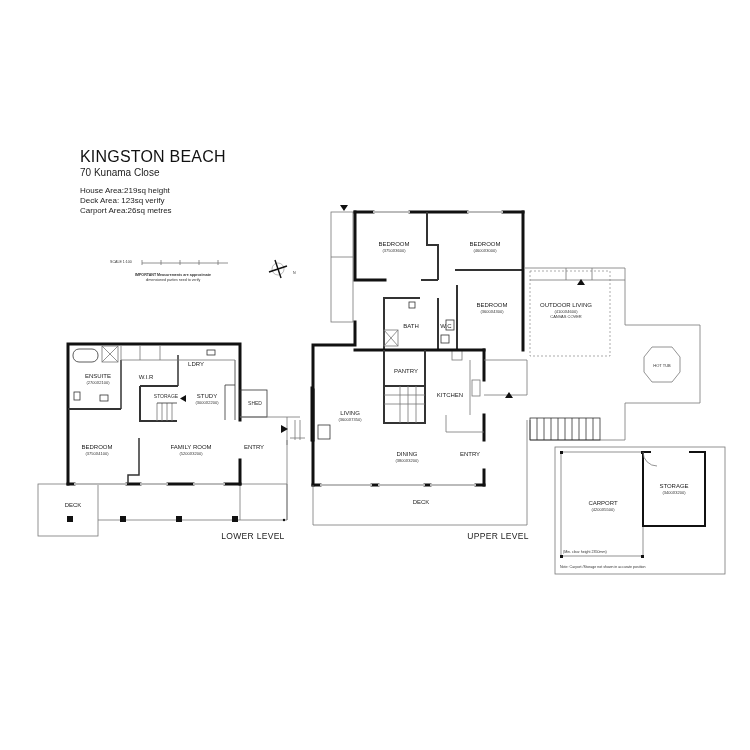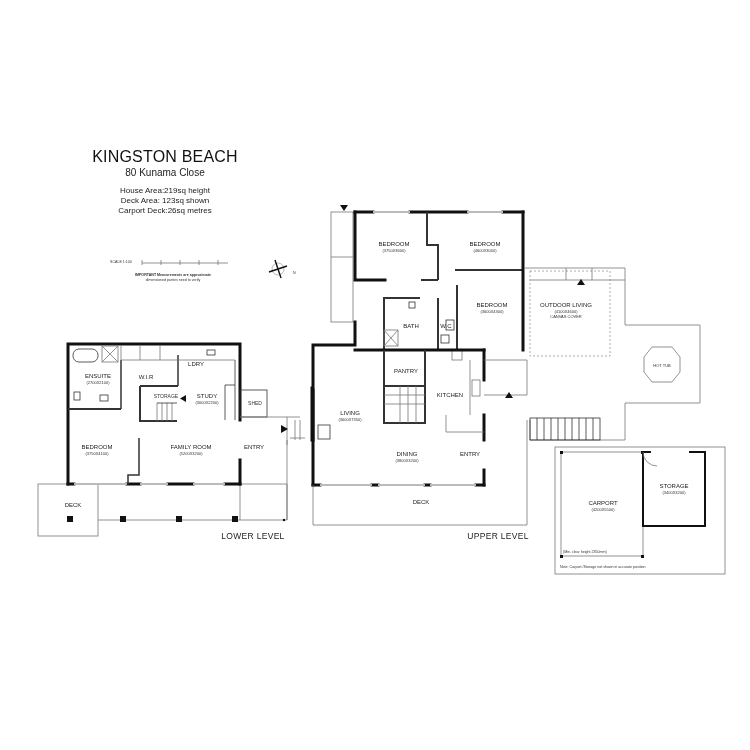--- a/index.html
+++ b/index.html
@@ -1,42 +1,42 @@
 <!DOCTYPE html>
 <html><head>
 <meta charset="utf-8">
 <style>
   html, body { margin: 0; padding: 0; background: #ffffff; }
   body { width: 750px; height: 750px; position: relative; overflow: hidden; font-family: "Liberation Sans", sans-serif; color: #111; }
-  .title-block { position: absolute; left: 80px; top: 148px; width: 170px; text-align: center; }
+  .title-block { position: absolute; left: 80px; top: 148px; width: 170px; }
   .t-main { font-size: 16px; letter-spacing: 0.2px; color: #111; white-space: nowrap; }
   .t-sub { font-size: 10px; margin-top: 1px; color: #222; }
   .t-area { font-size: 8px; line-height: 10px; margin-top: 8px; color: #222; }
   .t-area div { white-space: nowrap; }
   svg { position: absolute; left: 0; top: 0; }
   .lbl { font-family: "Liberation Sans", sans-serif; font-size: 6px; fill: #222; text-anchor: middle; }
   .dim { font-family: "Liberation Sans", sans-serif; font-size: 4px; fill: #333; text-anchor: middle; }
   .lvl { font-family: "Liberation Sans", sans-serif; font-size: 8.5px; fill: #222; text-anchor: middle; letter-spacing: 0.3px; }
   .tiny { font-family: "Liberation Sans", sans-serif; font-size: 3.6px; fill: #333; }
   .wall { stroke: #111; stroke-width: 3; fill: none; stroke-linecap: square; }
   .thin { stroke: #777; stroke-width: 0.8; fill: none; }
   .thinb { stroke: #333; stroke-width: 0.8; fill: none; }
   .dash { stroke: #888; stroke-width: 0.7; fill: none; stroke-dasharray: 2 2; }
   .glass { stroke: #bbb; stroke-width: 2; fill: none; }
 </style>
 </head>
 <body>
 
 <div class="title-block">
   <div class="t-main">KINGSTON BEACH</div>
-  <div class="t-sub">80 Kunama Close</div>
+  <div class="t-sub">70 Kunama Close</div>
   <div class="t-area">
     <div>House Area:219sq height</div>
-    <div>Deck Area: 123sq shown</div>
-    <div>Carport Deck:26sq metres</div>
+    <div>Deck Area: 123sq verify</div>
+    <div>Carport Area:26sq metres</div>
   </div>
 </div>
 
 <svg width="750" height="750" viewBox="0 0 750 750">
 
   <g>
     <text x="110" y="263" class="tiny">SCALE 1:100</text>
     <line x1="142" y1="263" x2="228" y2="263" class="thin"></line>
     <line x1="142" y1="260" x2="142" y2="265" class="thin"></line>
     <line x1="161" y1="260" x2="161" y2="265" class="thin"></line>

